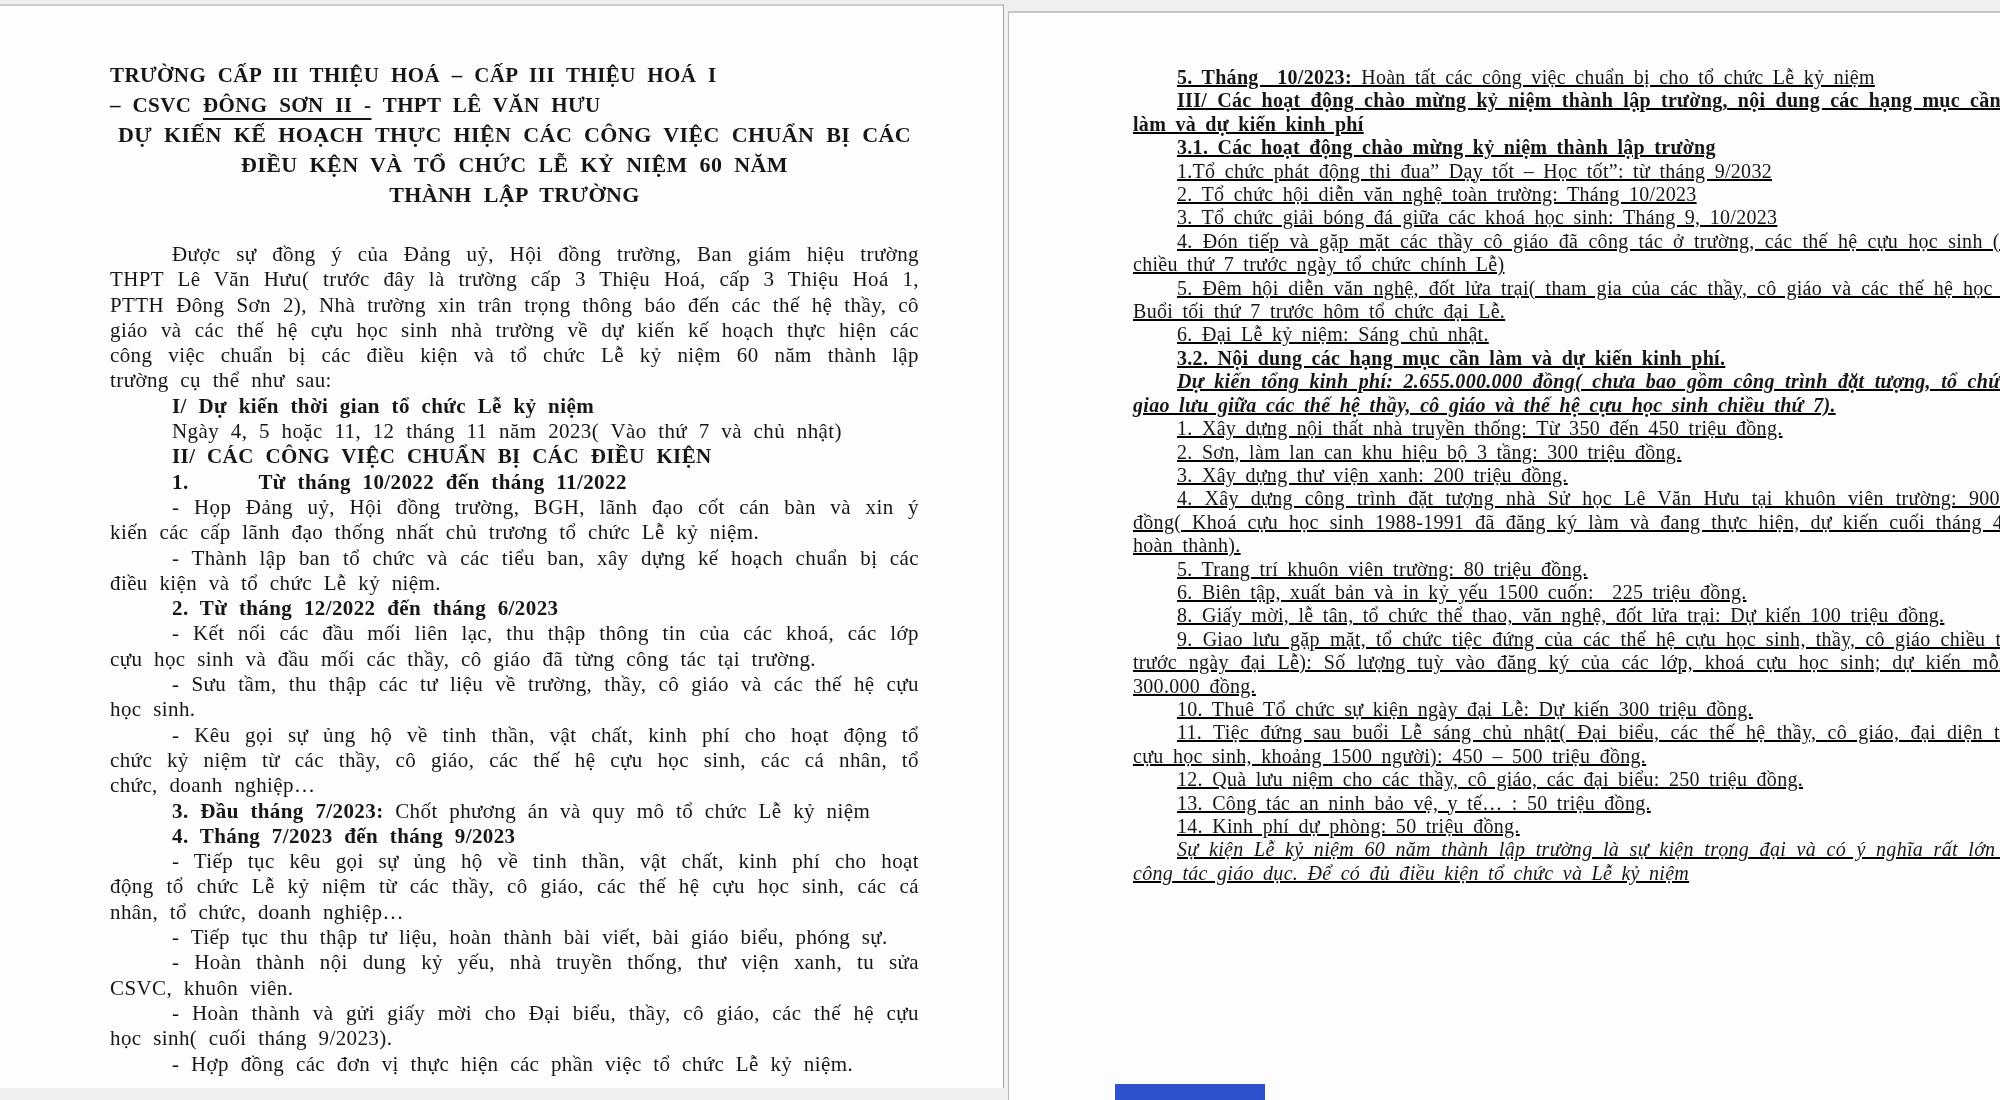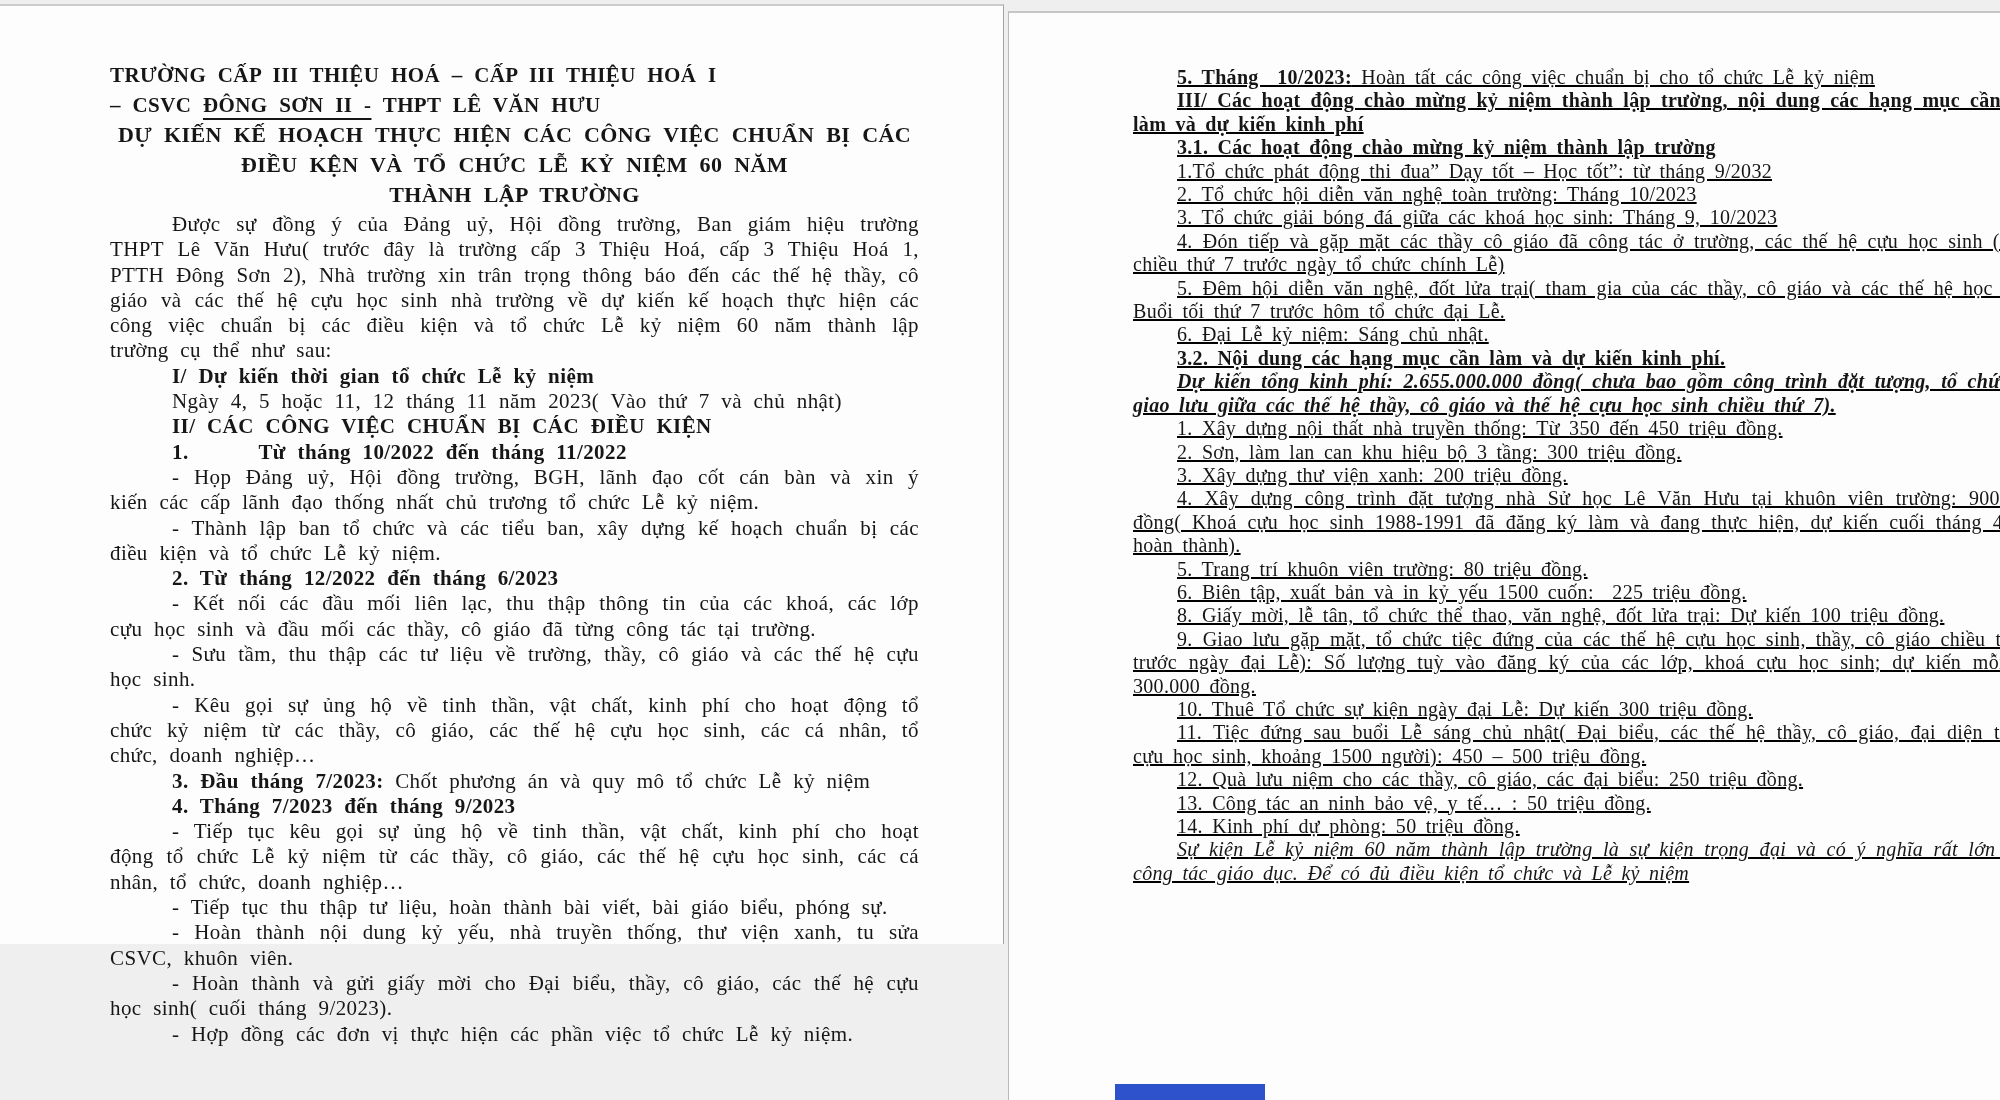--- a/index.html
+++ b/index.html
@@ -5,21 +5,21 @@
   html,body{margin:0;padding:0;}
   body{
     width:2000px;height:1100px;overflow:hidden;position:relative;
     background:var(--c-canvas_bg,#efefef);
     font-family:"Liberation Serif","DejaVu Serif",serif;
   }
   .page{
     position:absolute;background:var(--c-page_bg,#fdfdfd);box-sizing:border-box;
   }
   .page1{
-    left:0;top:4px;width:1004px;height:940px;
+    left:0;top:4px;width:1004px;height:1084px;
     border-top:2px solid #cccccc;border-right:1px solid #a3a3a3;
   }
   .page2{
     left:1008px;top:11px;width:1081px;height:1089px;
     border-top:2px solid #c6c6c6;border-left:1px solid #b9b9b9;border-right:1px solid #a3a3a3;text-decoration:underline;
   }
   .content{color:var(--c-text,#161616);}
   .page1 .content{
     --fs:21px;--tfs:22px;--lh:25.3px;--hlh:30px;--ind:62px;
     padding:54px 84px 0 110px;
@@ -29,21 +29,21 @@
     --fs:20px;--tfs:20px;--lh:23.4px;--hlh:23.4px;--ind:44px;
     padding:53px 38px 0 124px;
     letter-spacing:0.3px;word-spacing:4px;
   }
   .blk{
     margin:0;font-size:var(--fs);line-height:var(--lh);
     text-align:justify;text-indent:var(--ind);
   }
   .blk.hdr{text-align:left;text-indent:0;font-weight:bold;line-height:var(--hlh);}
   .blk.ttl{text-align:center;text-indent:0;font-weight:bold;line-height:var(--hlh);font-size:var(--tfs);}
-  .blk.ttl-last{margin-bottom:2px;}
+  .blk.ttl-last{margin-bottom:32px;}
   .blk.bold{font-weight:bold;}
   .blk.bolditalic{font-weight:bold;font-style:italic;}
   .blk.italic{font-style:italic;}
   .b{font-weight:bold;}
   .u{text-decoration:underline;text-underline-offset:6px;}
   .blue-bar{
     position:absolute;left:1115px;top:1084px;width:150px;height:16px;
     background:var(--c-accent_blue,#2e52cc);
   }
 </style>

